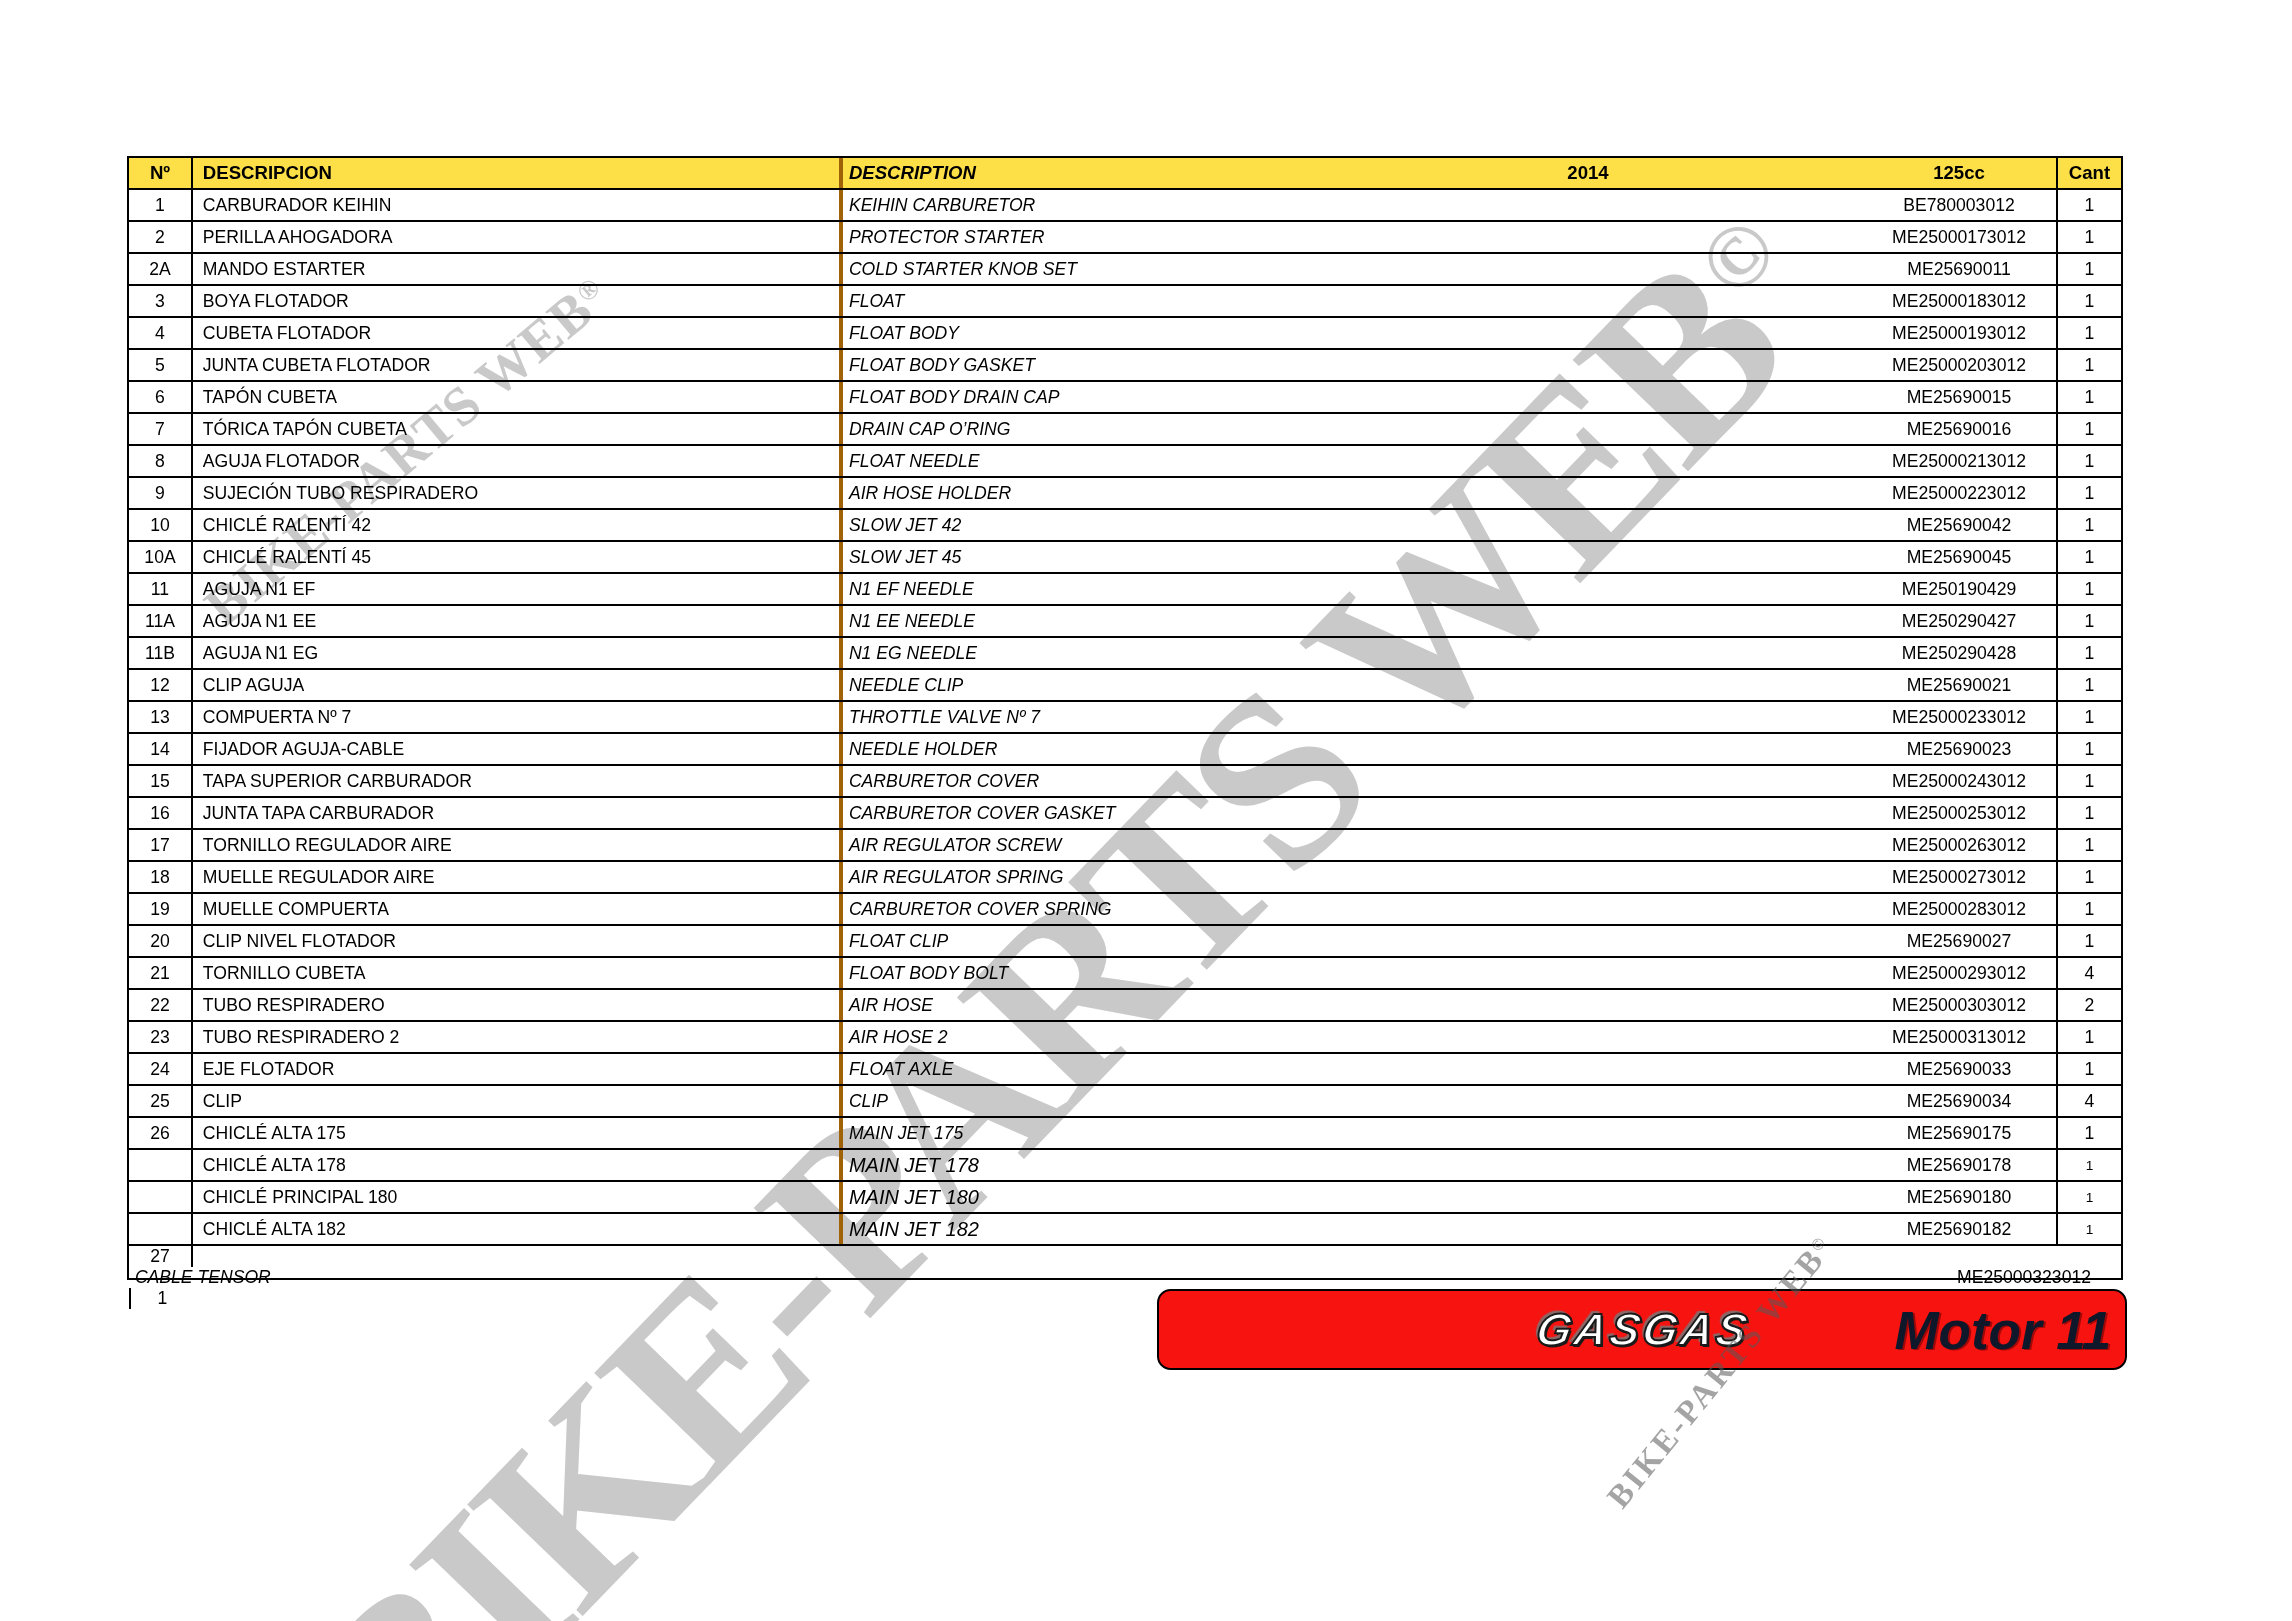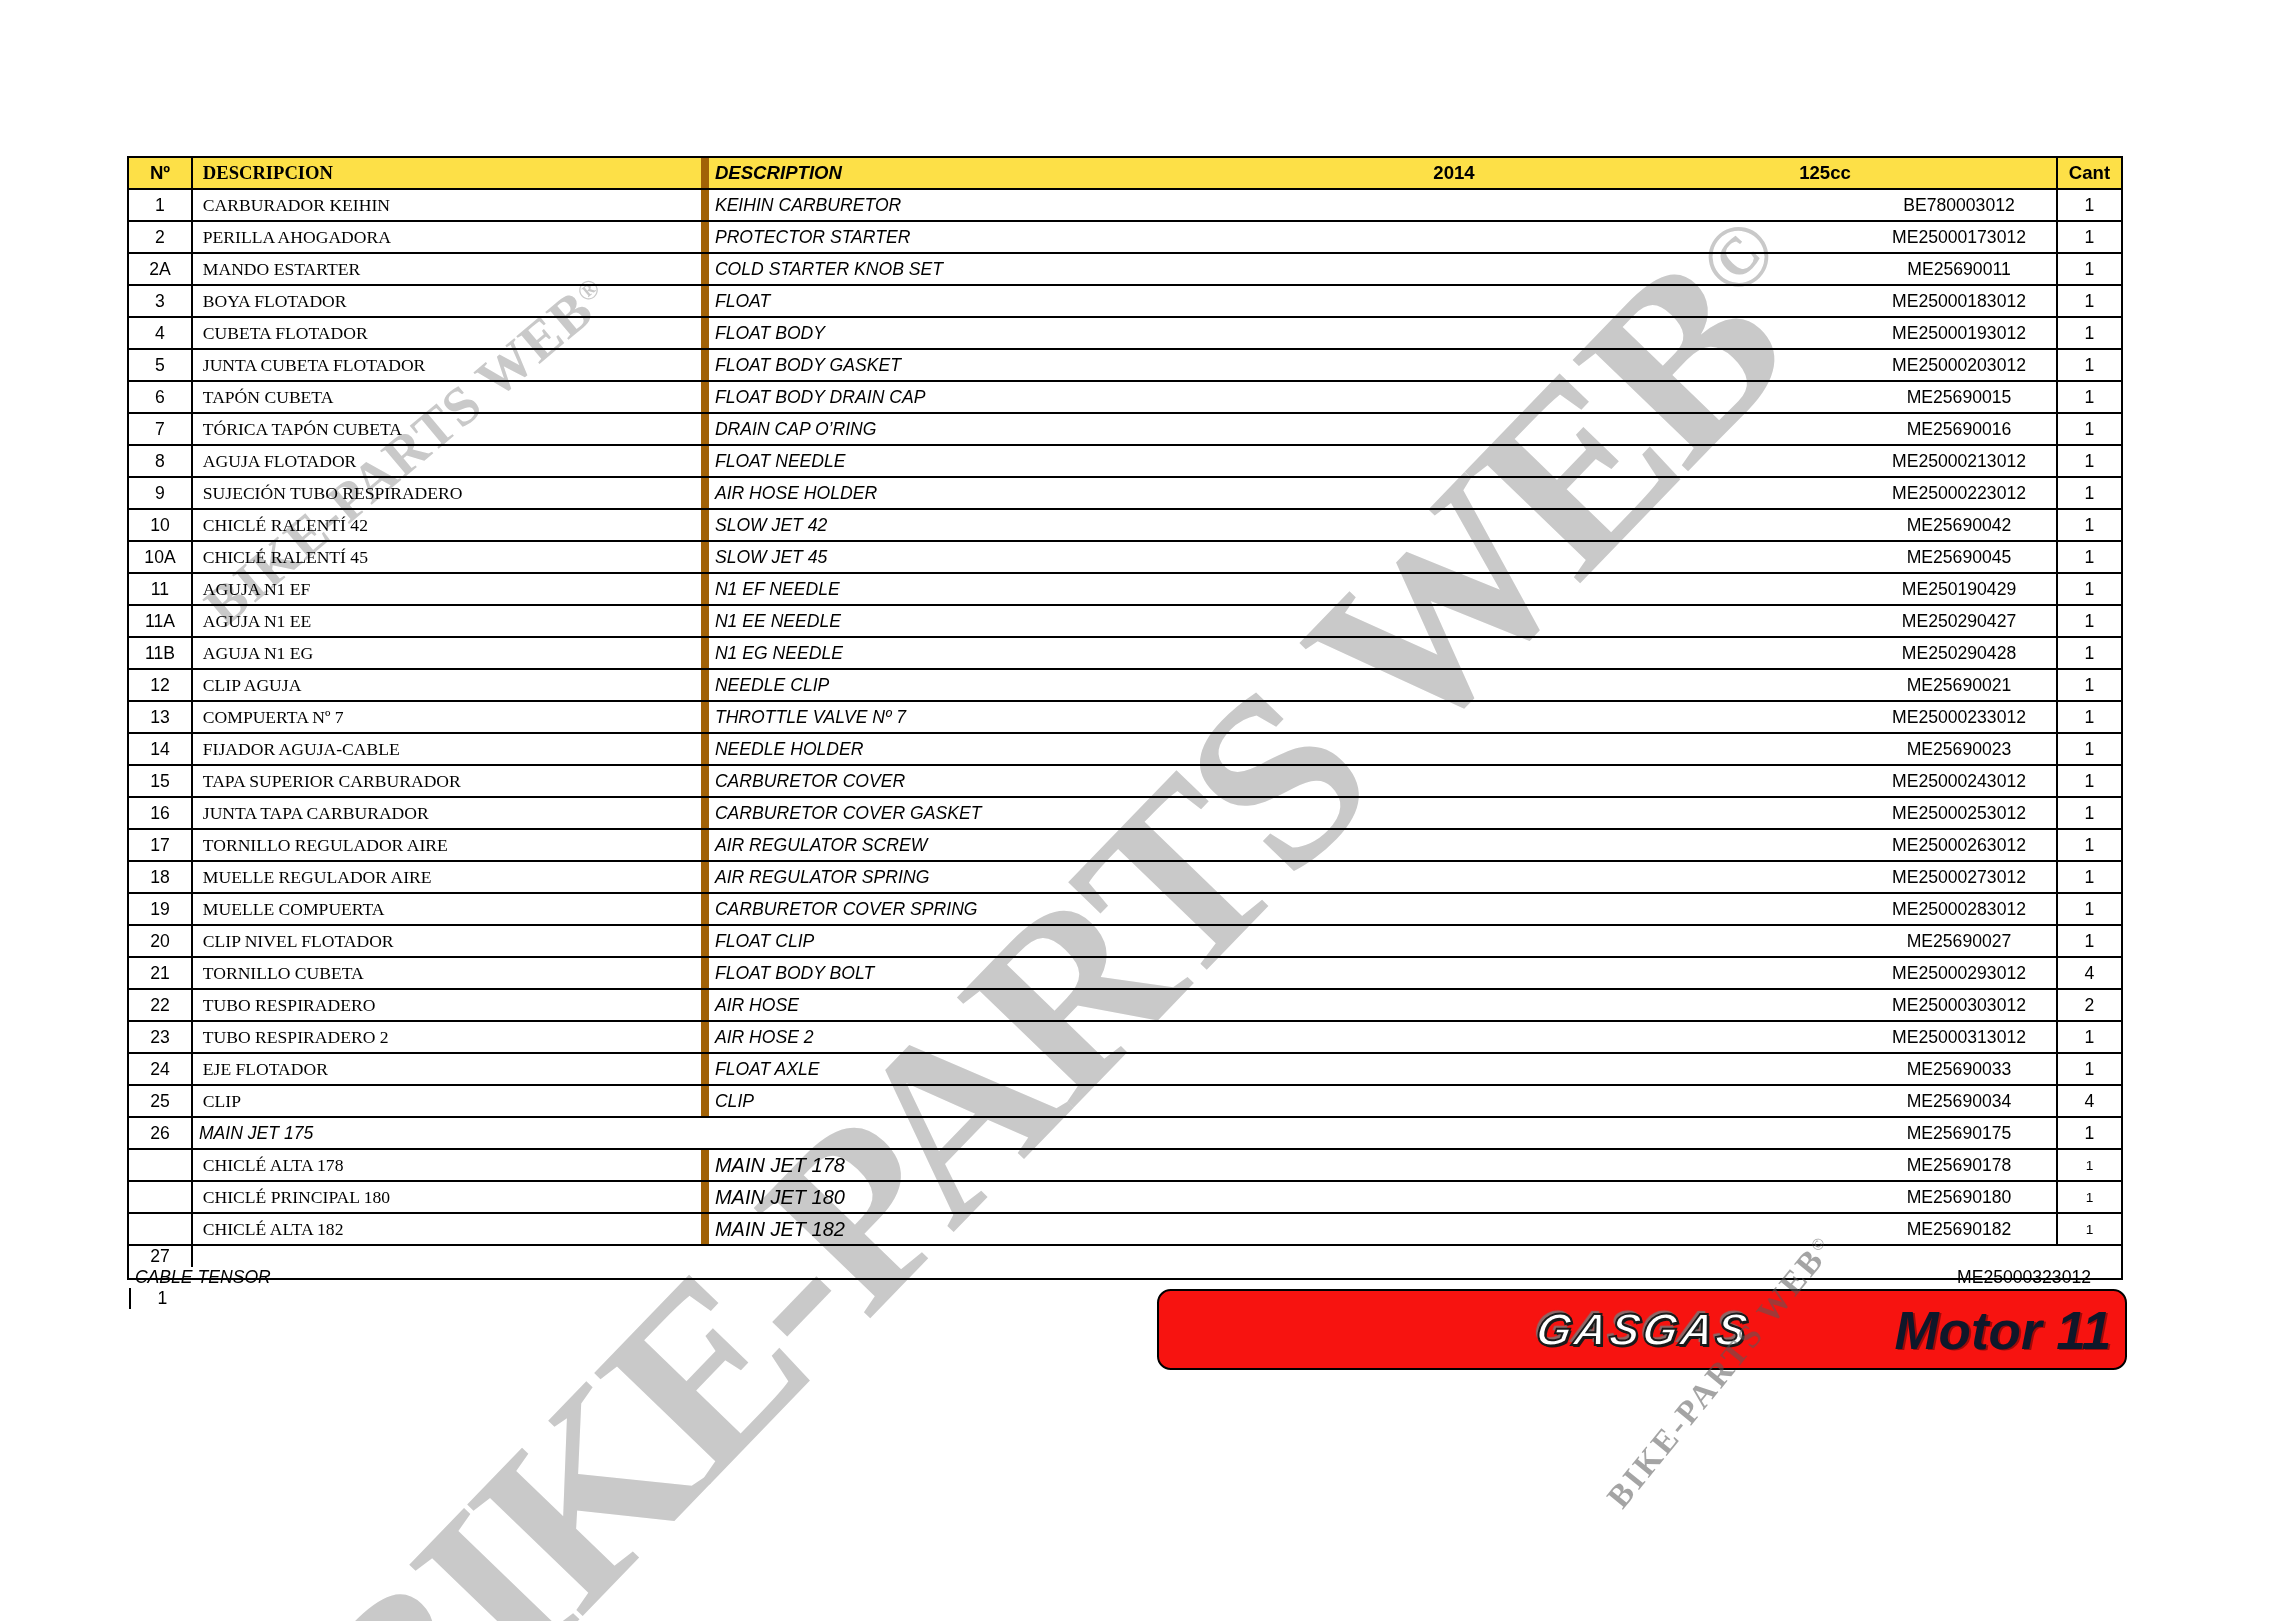--- a/index.html
+++ b/index.html
@@ -70,25 +70,25 @@
     background: transparent;
   }
   .trow:last-child { border-bottom: none; flex-direction: column; }
 
   .c-num {
     width: 64px;
     border-right: 2px solid #000;
     display: flex; align-items: center; justify-content: center;
   }
   .c-es {
-    width: 516px;
-    border-right: 8px solid #a16207;
+    width: 650px;
+    border-right: 4px solid #a16207;
     display: flex; align-items: center;
     padding-left: 9.8px;
-    white-space: nowrap; overflow: hidden; font-family: Liberation Serif, serif;
+    white-space: nowrap; overflow: hidden;
   }
   .c-mid {
     flex: 1;
     position: relative;
     display: flex; align-items: center;
   }
   .c-cant {
     width: 65px;
     border-left: 2px solid #000;
     display: flex; align-items: center; justify-content: center;
@@ -415,20 +415,21 @@
     <div class="c-num cell-num">25</div>
     <div class="c-es cell-es">CLIP</div>
     <div class="c-mid">
       <span class="cell-en">CLIP</span>
       <span class="cell-part">ME25690034</span>
     </div>
     <div class="c-cant cell-qty">4</div>
   </div>
       <div class="trow">
     <div class="c-num cell-num">26</div>
+    <div class="c-es cell-es">CHICLÉ ALTA 175</div>
     <div class="c-mid">
       <span class="cell-en">MAIN JET 175</span>
       <span class="cell-part">ME25690175</span>
     </div>
     <div class="c-cant cell-qty">1</div>
   </div>
       <div class="trow row-small">
     <div class="c-num cell-num"></div>
     <div class="c-es cell-es">CHICLÉ ALTA 178</div>
     <div class="c-mid">

